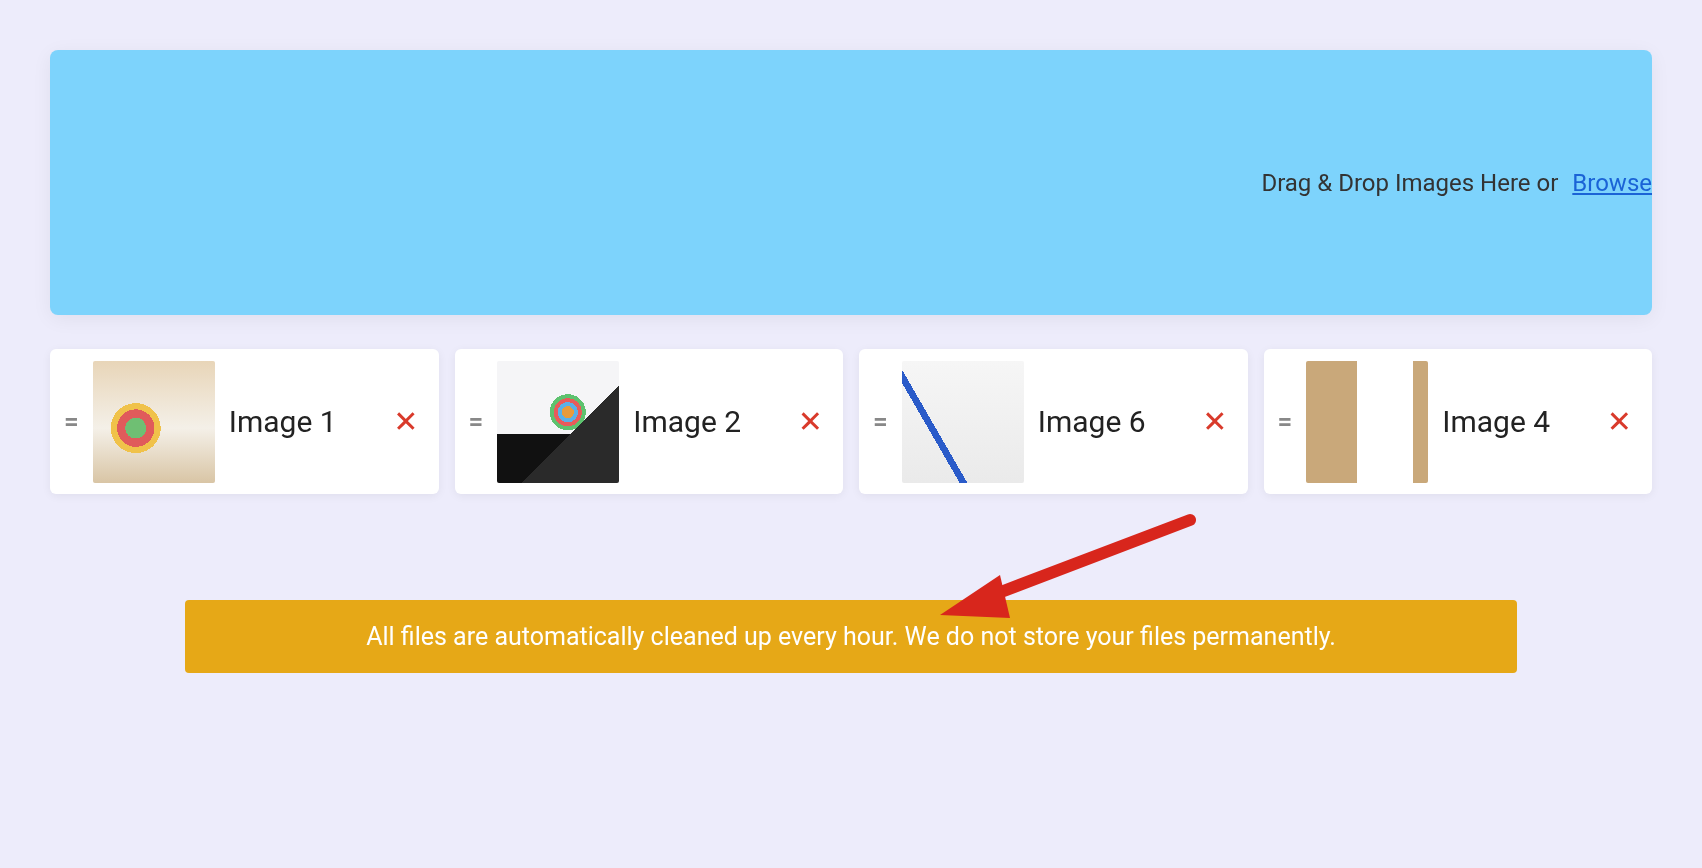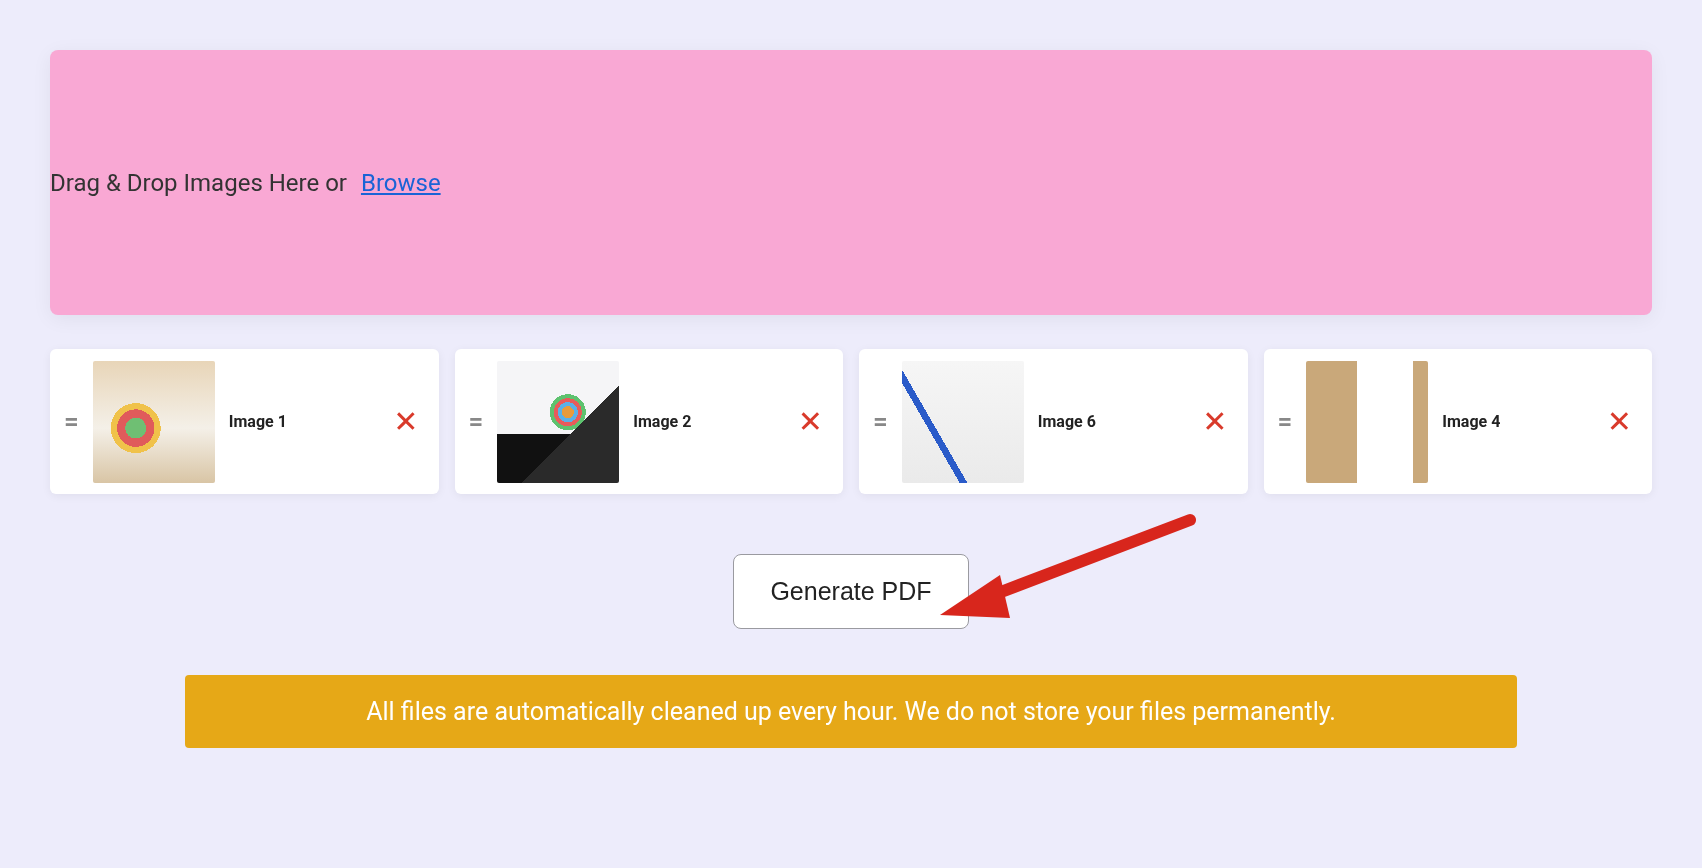--- a/index.html
+++ b/index.html
@@ -5,27 +5,27 @@
   * { box-sizing: border-box; margin: 0; padding: 0; }
   body {
     font-family: -apple-system, BlinkMacSystemFont, "Segoe UI", Roboto, Helvetica, Arial, sans-serif;
     background: #edecfb;
     width: 1702px;
     height: 868px;
     padding: 50px;
     position: relative;
   }
   .dropzone {
-    background: #f9a8d4;
+    background: #7dd3fc;
     border-radius: 8px;
     box-shadow: 0 4px 20px rgba(0,0,0,0.06);
     height: 265px;
     display: flex;
     align-items: center;
-    justify-content: flex-start;
+    justify-content: flex-end;
     margin-bottom: 34px;
   }
   .dropzone-text {
     font-size: 24px;
     color: #333;
   }
   .browse-link {
     color: #1a63d6;
     text-decoration: underline;
     cursor: pointer;
@@ -77,26 +77,25 @@
   .thumb-img.t3 {
     background:
       linear-gradient(60deg, transparent 0 30%, #2a5bc9 30% 34%, transparent 34%),
       linear-gradient(180deg, #f6f6f6 0%, #eaeaea 100%);
   }
   .thumb-img.t4 {
     background:
       linear-gradient(90deg, #c9a87a 0 42%, #fff 42% 88%, #c9a87a 88% 100%);
   }
   .thumb-label {
-    font-size: 16px;
+    font-size: 30px;
     color: #222;
     line-height: 1.25;
     flex: 1;
     padding-left: 4px;
-    font-weight: bold;
   }
   .remove-btn {
     color: #d93a2b;
     font-size: 30px;
     font-weight: 300;
     cursor: pointer;
     padding: 0 6px;
     user-select: none;
   }
   .generate-row {
@@ -166,20 +165,19 @@
   <div class="thumb-card">
     <span class="drag-handle">=</span>
     <div class="thumb-img t4"></div>
     <div class="thumb-label">Image 4</div>
     <span class="remove-btn">✕</span>
   </div>
 
 </div>
 
 <div class="generate-row">
-  <button class="generate-btn">Generate PDF</button>
   <svg class="arrow-annot" width="280" height="120" viewBox="0 0 280 120">
     <line x1="260" y1="10" x2="50" y2="90" stroke="#d8261c" stroke-width="12" stroke-linecap="round"></line>
     <polygon points="10,105 70,65 80,108" fill="#d8261c"></polygon>
   </svg>
 </div>
 
 <div class="notice-bar">All files are automatically cleaned up every hour. We do not store your files permanently.</div>
 
 </body></html>

